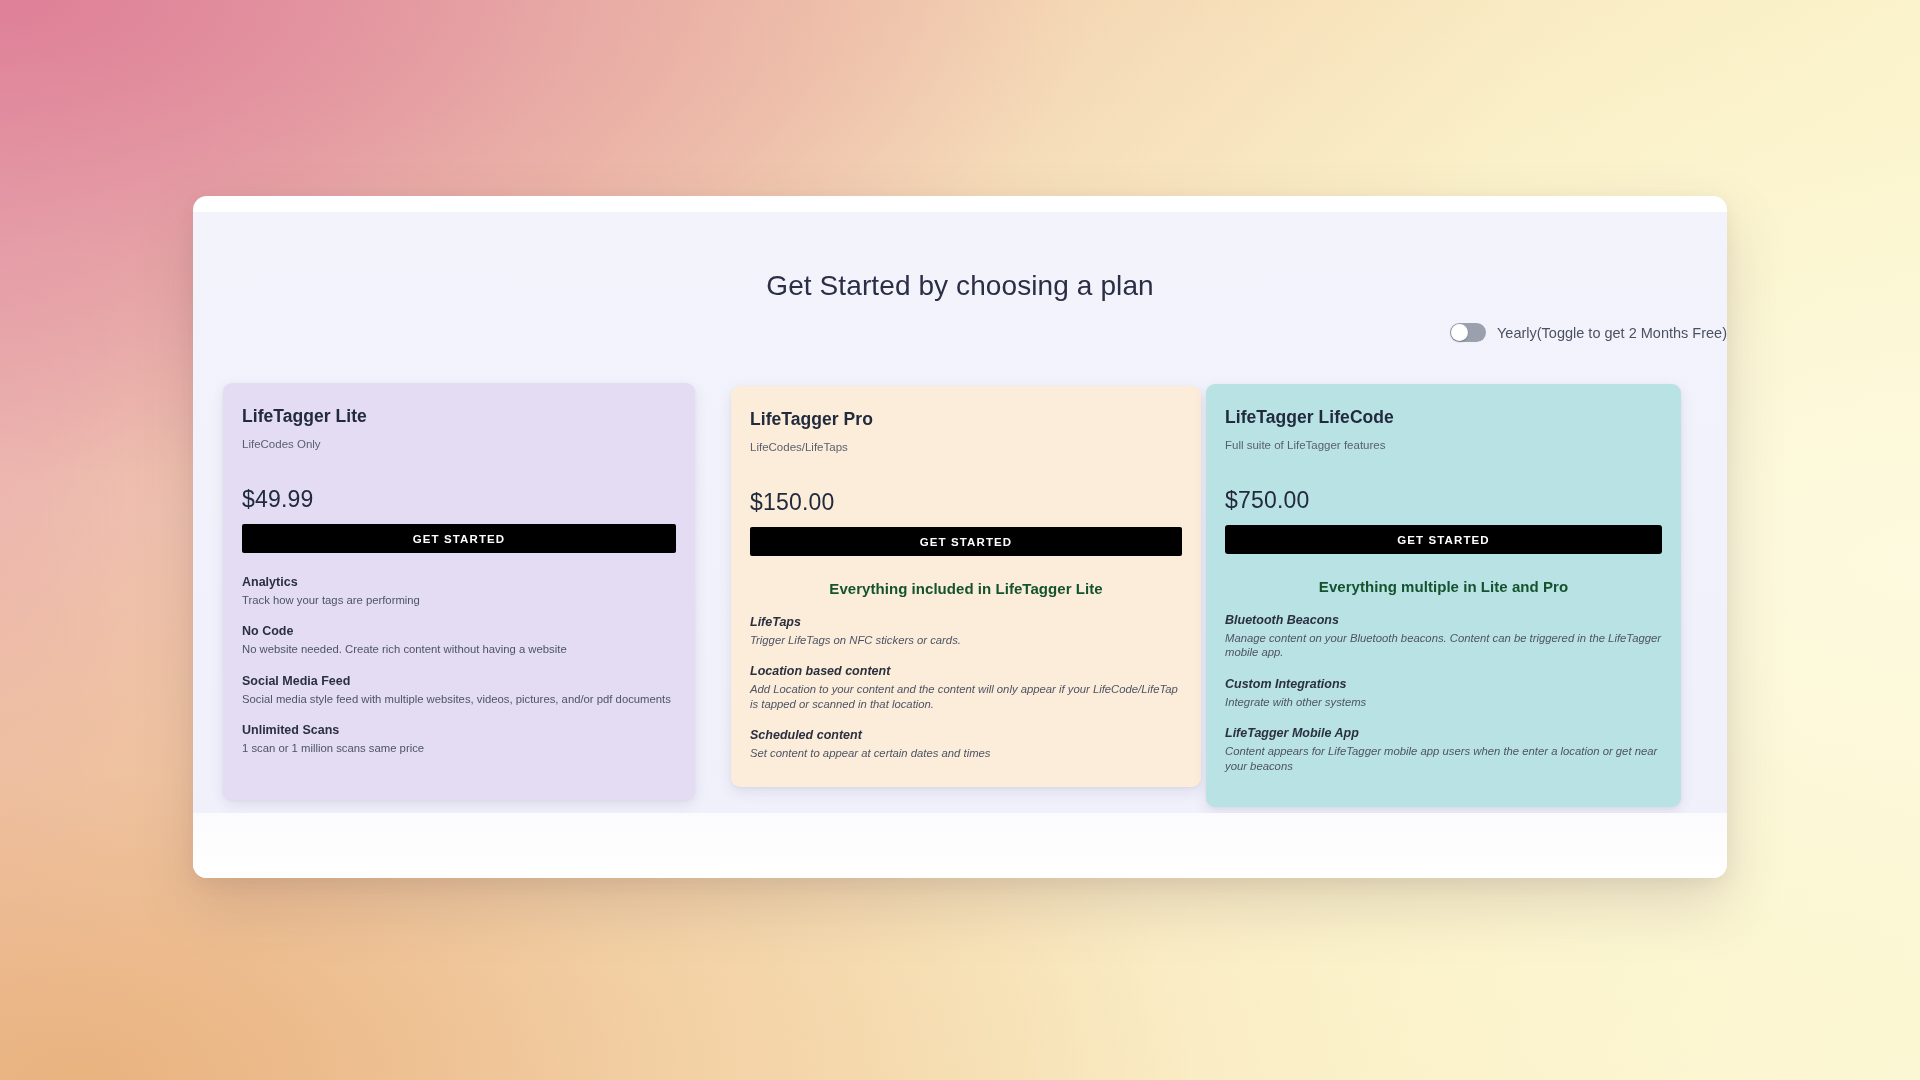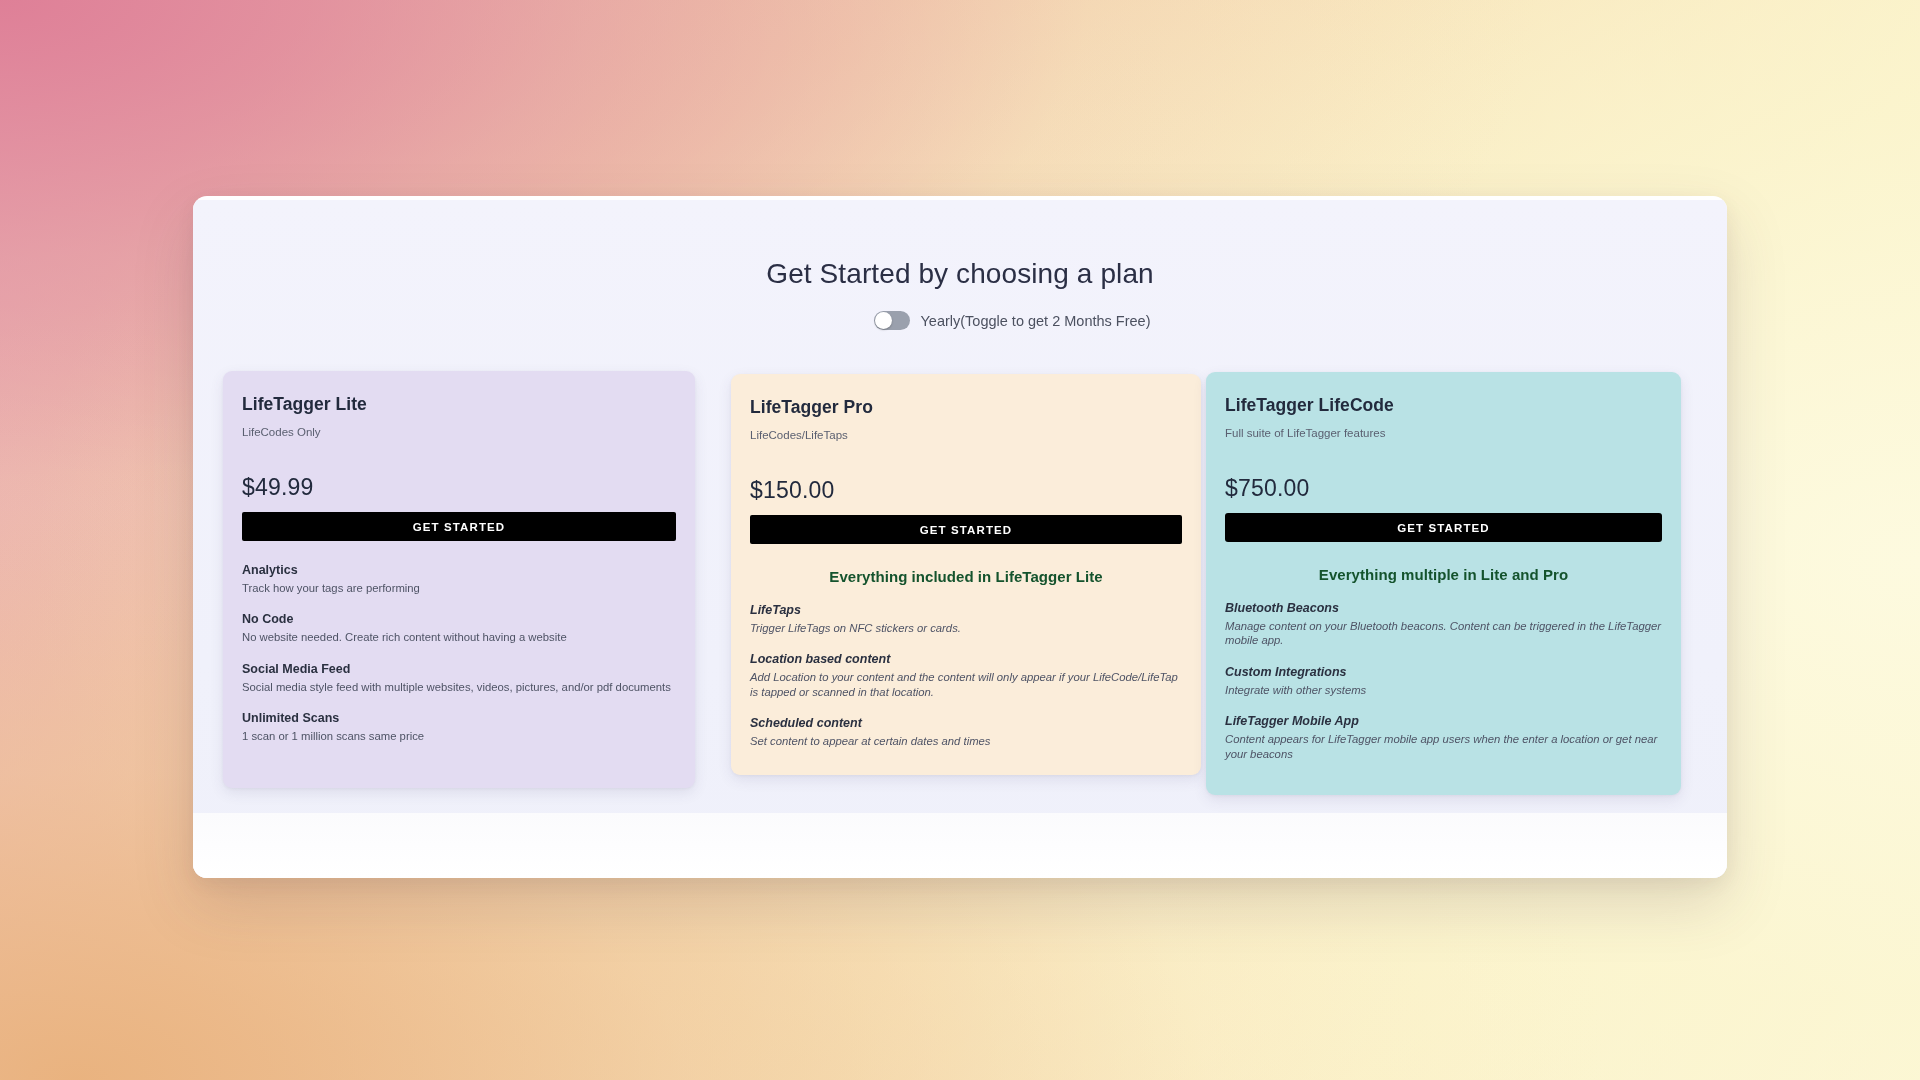--- a/index.html
+++ b/index.html
@@ -25,21 +25,21 @@
     position:absolute;
     left:193px; top:196px;
     width:1534px; height:682px;
     border-radius:14px;
     background:#ffffff;
     box-shadow:0 26px 60px rgba(90,60,70,0.17), 0 6px 18px rgba(90,60,70,0.08);
     overflow:hidden;
   }
   #panel-body {
     position:absolute;
-    left:0; top:4px; right:0;
+    left:0; top:16px; right:0;
     height:768px;
     background:linear-gradient(180deg,#f3f3fc 0%, #f0f1fb 60%, #eff0fa 100%);
     border-bottom:1px solid #dcdde9;
   }
   #panel-footer {
     position:absolute;
     left:0; right:0; bottom:0;
     height:65px;
     background:linear-gradient(180deg,#fbfbfd 0%,#ffffff 100%);
   }
@@ -47,21 +47,21 @@
   
   #page-title {
     position:absolute; left:0; right:0; top:58px;
     text-align:center;
     font-size:28px; font-weight:400;
     letter-spacing:0.1px;
     color:#2b2f45;
   }
   #toggle-row {
     position:absolute; left:0; right:0; top:111px;
-    display:flex; align-items:center; justify-content:center; gap:11px;
+    display:flex; align-items:center; justify-content:flex-end; gap:11px;
     padding-left:104px;
   }
   #billing-toggle {
     position:relative;
     width:36px; height:19px;
     border-radius:10px;
     background:#9aa0ad;
     flex:0 0 auto;
     cursor:pointer;
   }

